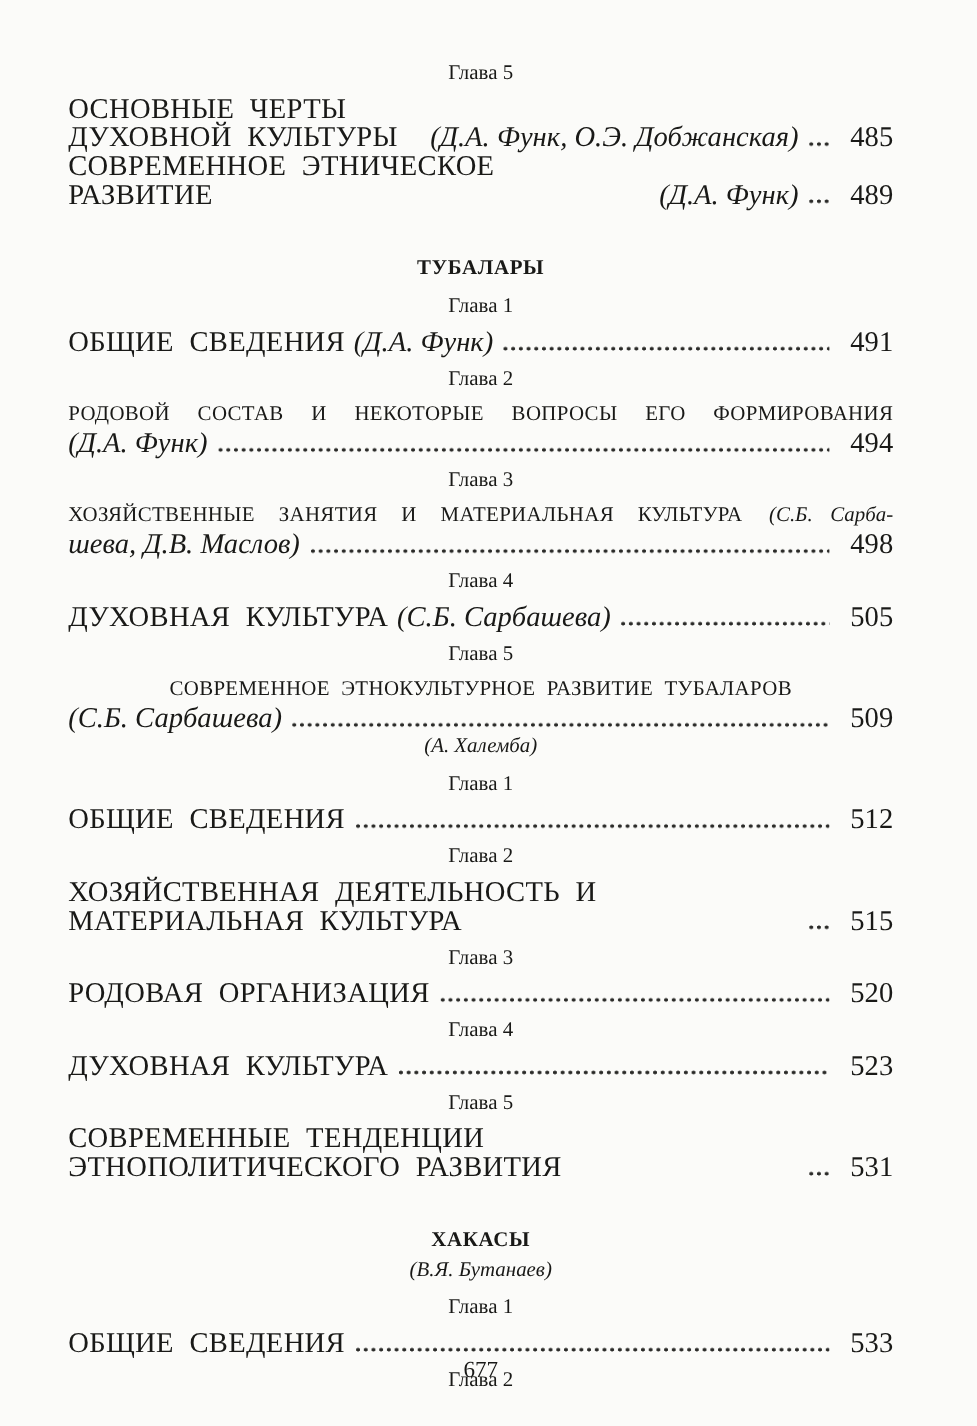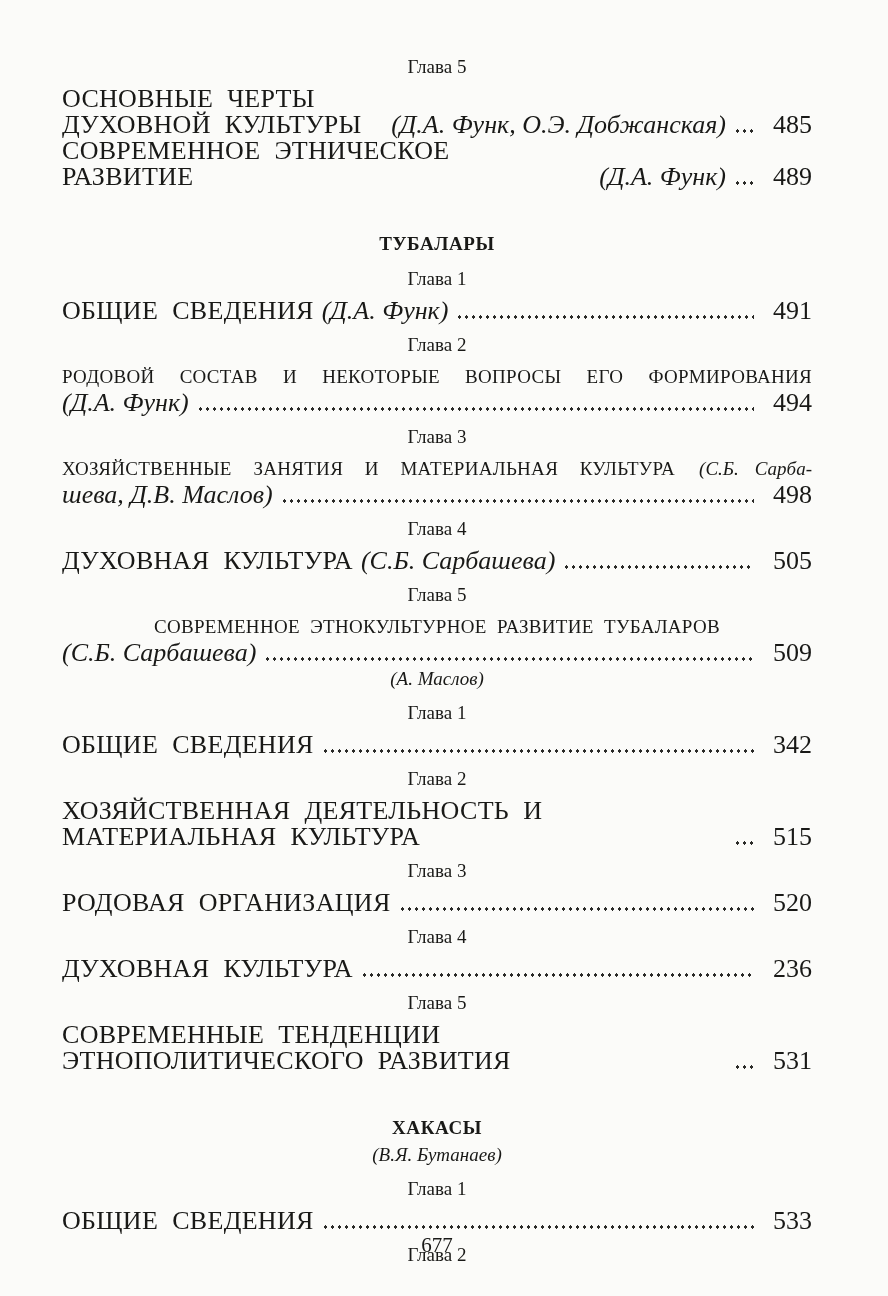--- a/index.html
+++ b/index.html
@@ -157,48 +157,48 @@
       <span class="caps">СОВРЕМЕННОЕ ЭТНОКУЛЬТУРНОЕ РАЗВИТИЕ ТУБАЛАРОВ</span>
     </div>
     <div class="row">
       <span class="auth">(С.Б. Сарбашева)</span>
       <span class="dots"></span>
       <span class="pg">509</span>
     </div>
   </div>
 
   <div>
-    <div class="sec-byline">(А. Маслов)</div>
+    <div class="sec-byline">(А. Халемба)</div>
 
     <div class="chapter-label">Глава 1</div>
     <div class="row">
       <span class="caps">ОБЩИЕ СВЕДЕНИЯ</span>
       <span class="dots"></span>
-      <span class="pg">342</span>
+      <span class="pg">512</span>
     </div>
 
     <div class="chapter-label">Глава 2</div>
     <div class="row">
       <span class="caps">ХОЗЯЙСТВЕННАЯ ДЕЯТЕЛЬНОСТЬ И МАТЕРИАЛЬНАЯ КУЛЬТУРА</span>
       <span class="dots"></span>
       <span class="pg">515</span>
     </div>
 
     <div class="chapter-label">Глава 3</div>
     <div class="row">
       <span class="caps">РОДОВАЯ ОРГАНИЗАЦИЯ</span>
       <span class="dots"></span>
       <span class="pg">520</span>
     </div>
 
     <div class="chapter-label">Глава 4</div>
     <div class="row">
       <span class="caps">ДУХОВНАЯ КУЛЬТУРА</span>
       <span class="dots"></span>
-      <span class="pg">236</span>
+      <span class="pg">523</span>
     </div>
 
     <div class="chapter-label">Глава 5</div>
     <div class="row">
       <span class="caps">СОВРЕМЕННЫЕ ТЕНДЕНЦИИ ЭТНОПОЛИТИЧЕСКОГО РАЗВИТИЯ</span>
       <span class="dots"></span>
       <span class="pg">531</span>
     </div>
   </div>
 

